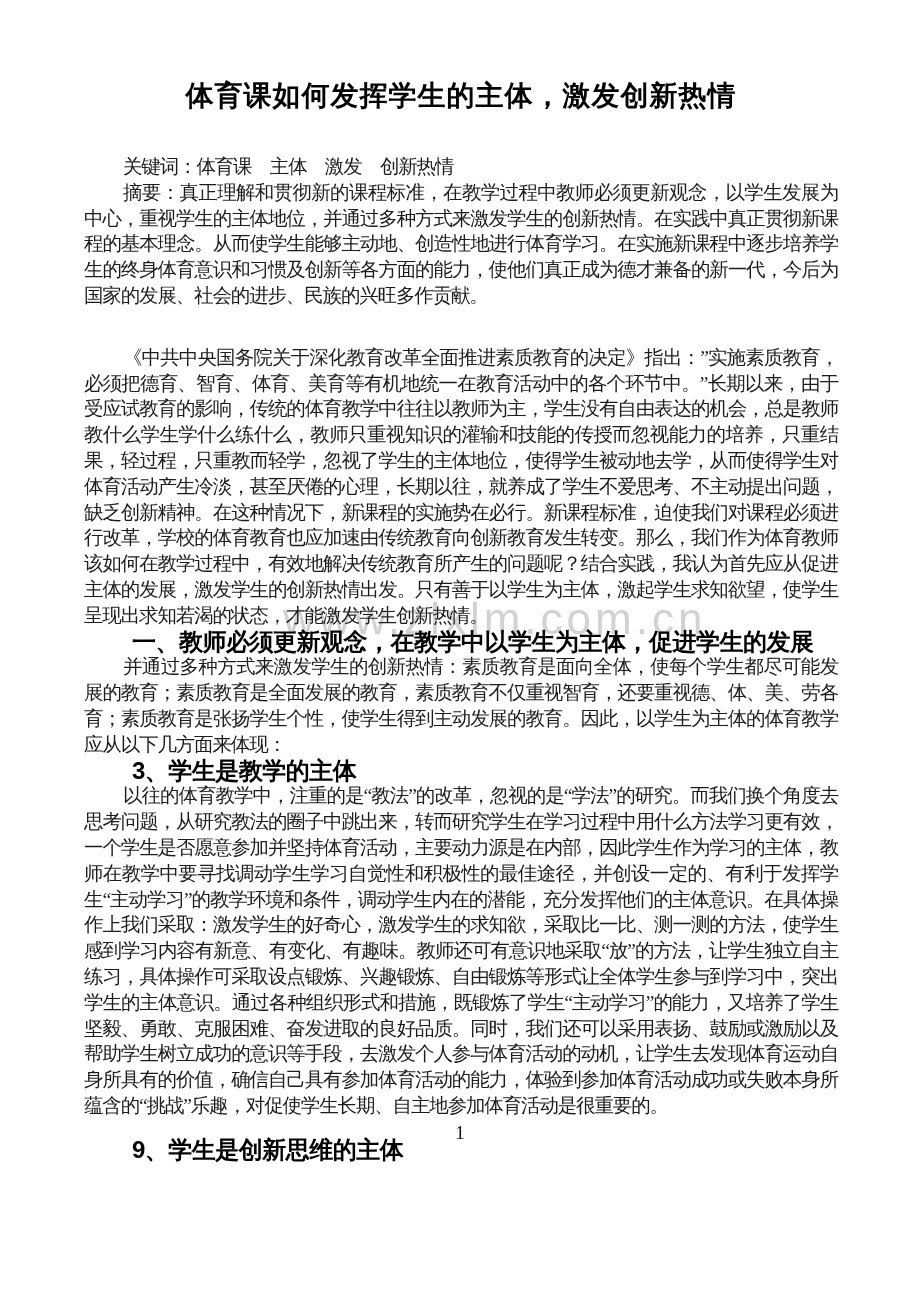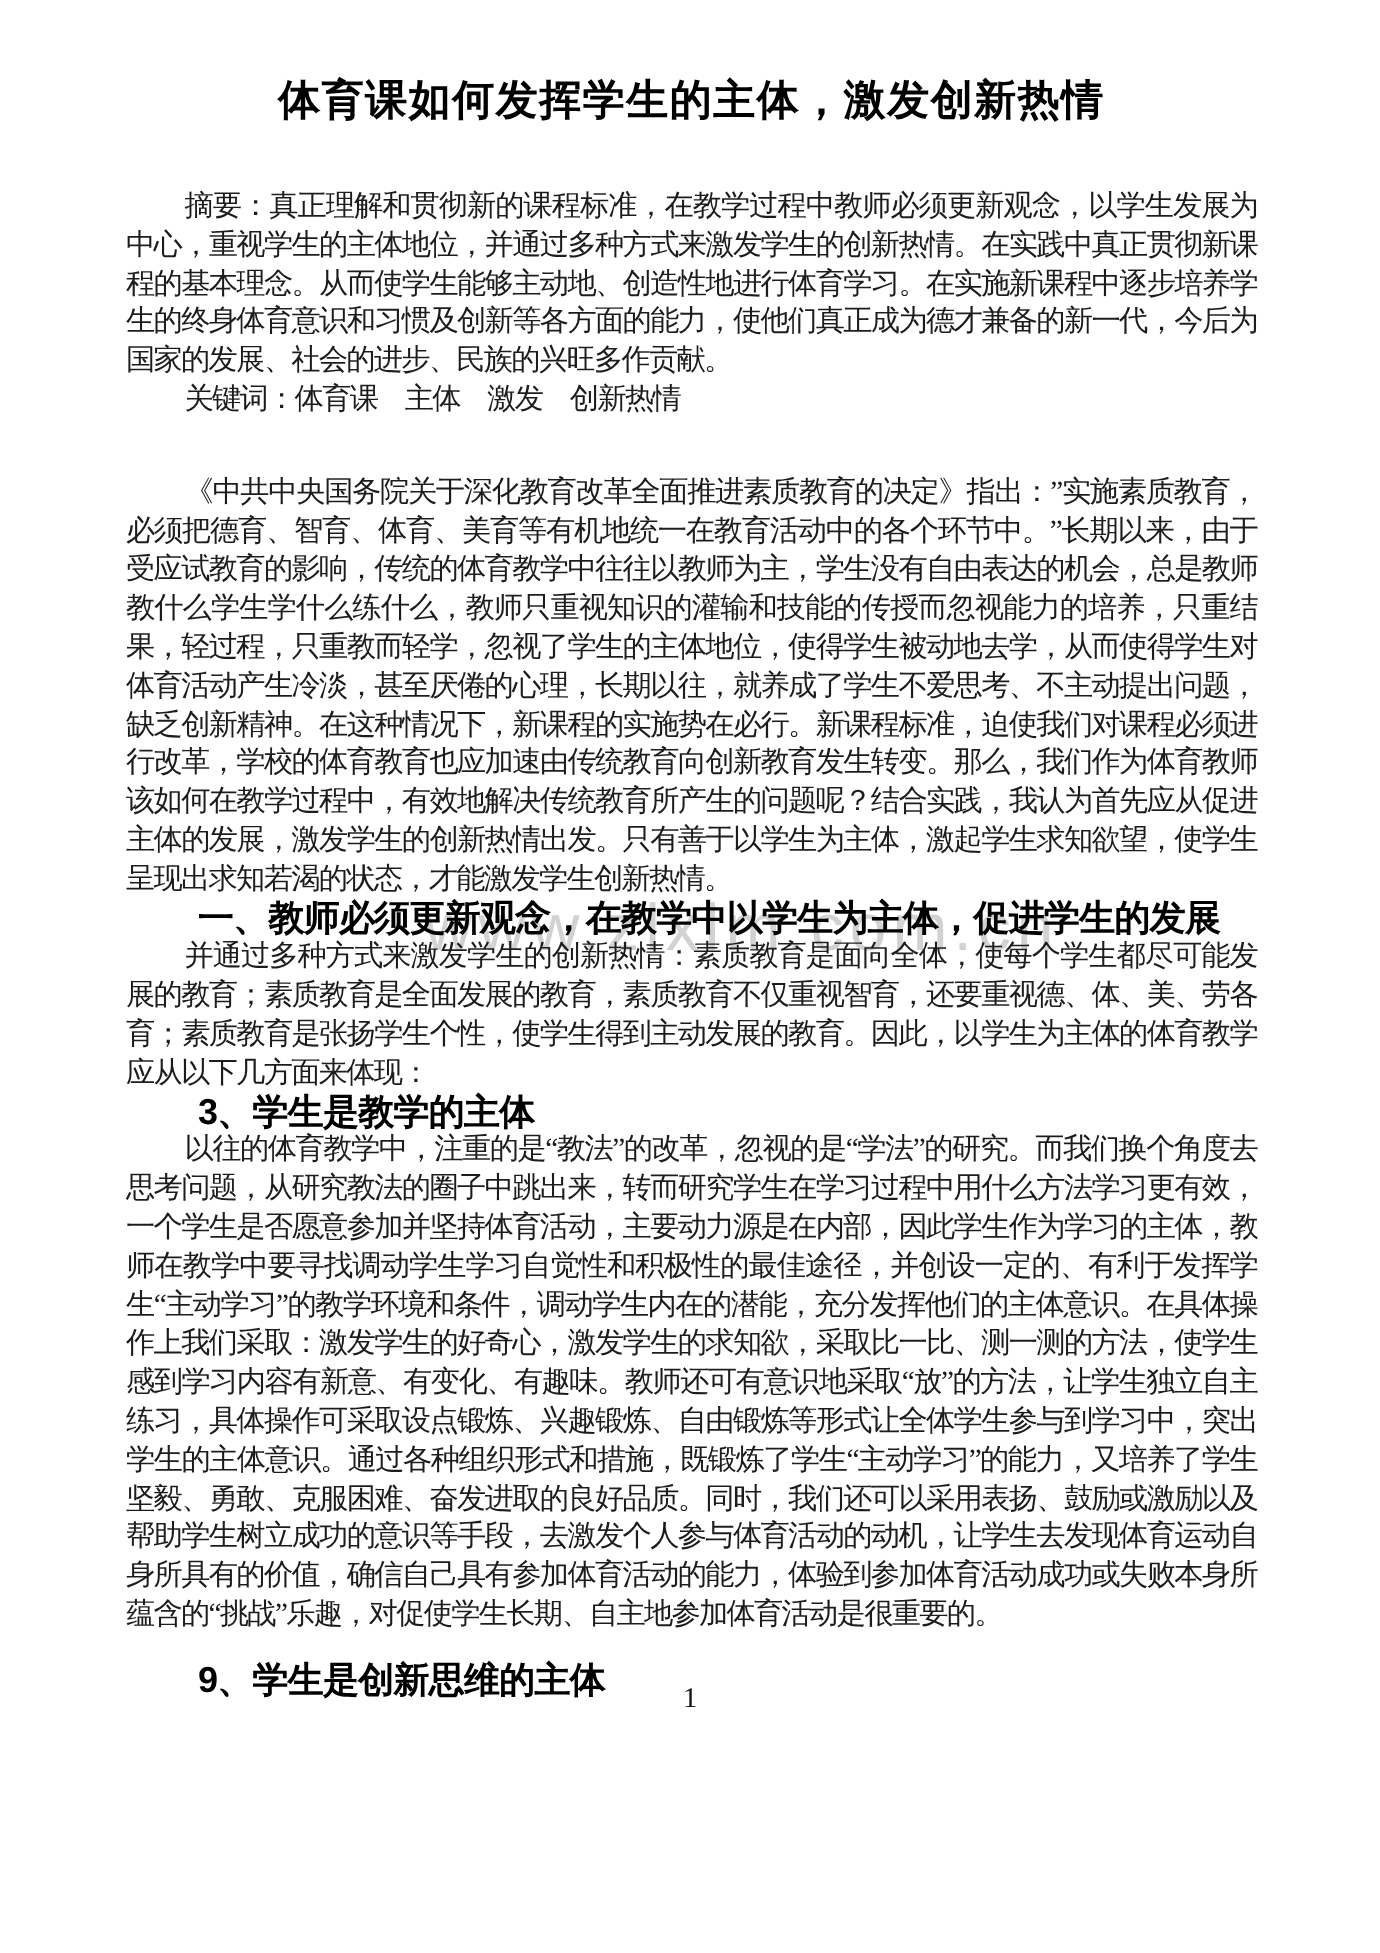--- a/index.html
+++ b/index.html
@@ -24,21 +24,21 @@
     font-family: "Liberation Sans", "DejaVu Sans", sans-serif;
     font-size: 44px;
     letter-spacing: 4px;
     color: #d2d2d2;
     white-space: nowrap;
     user-select: none;
   }
   .content {
     position: relative;
     z-index: 1;
-    padding: 47px 82px 0 84px; 
+    padding: 76px 82px 0 84px; 
   }
   .doc-title {
     font-family: "Liberation Sans", "DejaVu Sans", sans-serif;
     font-size: 28px;
     font-weight: bold;
     text-align: center;
     letter-spacing: 1px;
     line-height: 40px;
     margin: 0 0 38px 0;
     color: #000000;
@@ -79,23 +79,23 @@
 <body>
 
 <div class="page">
 
   <div class="watermark">www.zlxlm.com.cn</div>
 
   <div class="content">
 
     <h1 class="doc-title">体育课如何发挥学生的主体，激发创新热情</h1>
 
+    <p class="para">关键词：体育课　主体　激发　创新热情</p>
+
     <p class="para">摘要：真正理解和贯彻新的课程标准，在教学过程中教师必须更新观念，以学生发展为中心，重视学生的主体地位，并通过多种方式来激发学生的创新热情。在实践中真正贯彻新课程的基本理念。从而使学生能够主动地、创造性地进行体育学习。在实施新课程中逐步培养学生的终身体育意识和习惯及创新等各方面的能力，使他们真正成为德才兼备的新一代，今后为国家的发展、社会的进步、民族的兴旺多作贡献。</p>
-
-    <p class="para">关键词：体育课　主体　激发　创新热情</p>
 
     <p class="para gap-above">《中共中央国务院关于深化教育改革全面推进素质教育的决定》指出：”实施素质教育，必须把德育、智育、体育、美育等有机地统一在教育活动中的各个环节中。”长期以来，由于受应试教育的影响，传统的体育教学中往往以教师为主，学生没有自由表达的机会，总是教师教什么学生学什么练什么，教师只重视知识的灌输和技能的传授而忽视能力的培养，只重结果，轻过程，只重教而轻学，忽视了学生的主体地位，使得学生被动地去学，从而使得学生对体育活动产生冷淡，甚至厌倦的心理，长期以往，就养成了学生不爱思考、不主动提出问题，缺乏创新精神。在这种情况下，新课程的实施势在必行。新课程标准，迫使我们对课程必须进行改革，学校的体育教育也应加速由传统教育向创新教育发生转变。那么，我们作为体育教师该如何在教学过程中，有效地解决传统教育所产生的问题呢？结合实践，我认为首先应从促进主体的发展，激发学生的创新热情出发。只有善于以学生为主体，激起学生求知欲望，使学生呈现出求知若渴的状态，才能激发学生创新热情。</p>
 
     <h2 class="heading">一、教师必须更新观念，在教学中以学生为主体，促进学生的发展</h2>
 
     <p class="para">并通过多种方式来激发学生的创新热情：素质教育是面向全体，使每个学生都尽可能发展的教育；素质教育是全面发展的教育，素质教育不仅重视智育，还要重视德、体、美、劳各育；素质教育是张扬学生个性，使学生得到主动发展的教育。因此，以学生为主体的体育教学应从以下几方面来体现：</p>
 
     <h3 class="heading">3、学生是教学的主体</h3>
 
     <p class="para">以往的体育教学中，注重的是“教法”的改革，忽视的是“学法”的研究。而我们换个角度去思考问题，从研究教法的圈子中跳出来，转而研究学生在学习过程中用什么方法学习更有效，一个学生是否愿意参加并坚持体育活动，主要动力源是在内部，因此学生作为学习的主体，教师在教学中要寻找调动学生学习自觉性和积极性的最佳途径，并创设一定的、有利于发挥学生“主动学习”的教学环境和条件，调动学生内在的潜能，充分发挥他们的主体意识。在具体操作上我们采取：激发学生的好奇心，激发学生的求知欲，采取比一比、测一测的方法，使学生感到学习内容有新意、有变化、有趣味。教师还可有意识地采取“放”的方法，让学生独立自主练习，具体操作可采取设点锻炼、兴趣锻炼、自由锻炼等形式让全体学生参与到学习中，突出学生的主体意识。通过各种组织形式和措施，既锻炼了学生“主动学习”的能力，又培养了学生坚毅、勇敢、克服困难、奋发进取的良好品质。同时，我们还可以采用表扬、鼓励或激励以及帮助学生树立成功的意识等手段，去激发个人参与体育活动的动机，让学生去发现体育运动自身所具有的价值，确信自己具有参加体育活动的能力，体验到参加体育活动成功或失败本身所蕴含的“挑战”乐趣，对促使学生长期、自主地参加体育活动是很重要的。</p>

